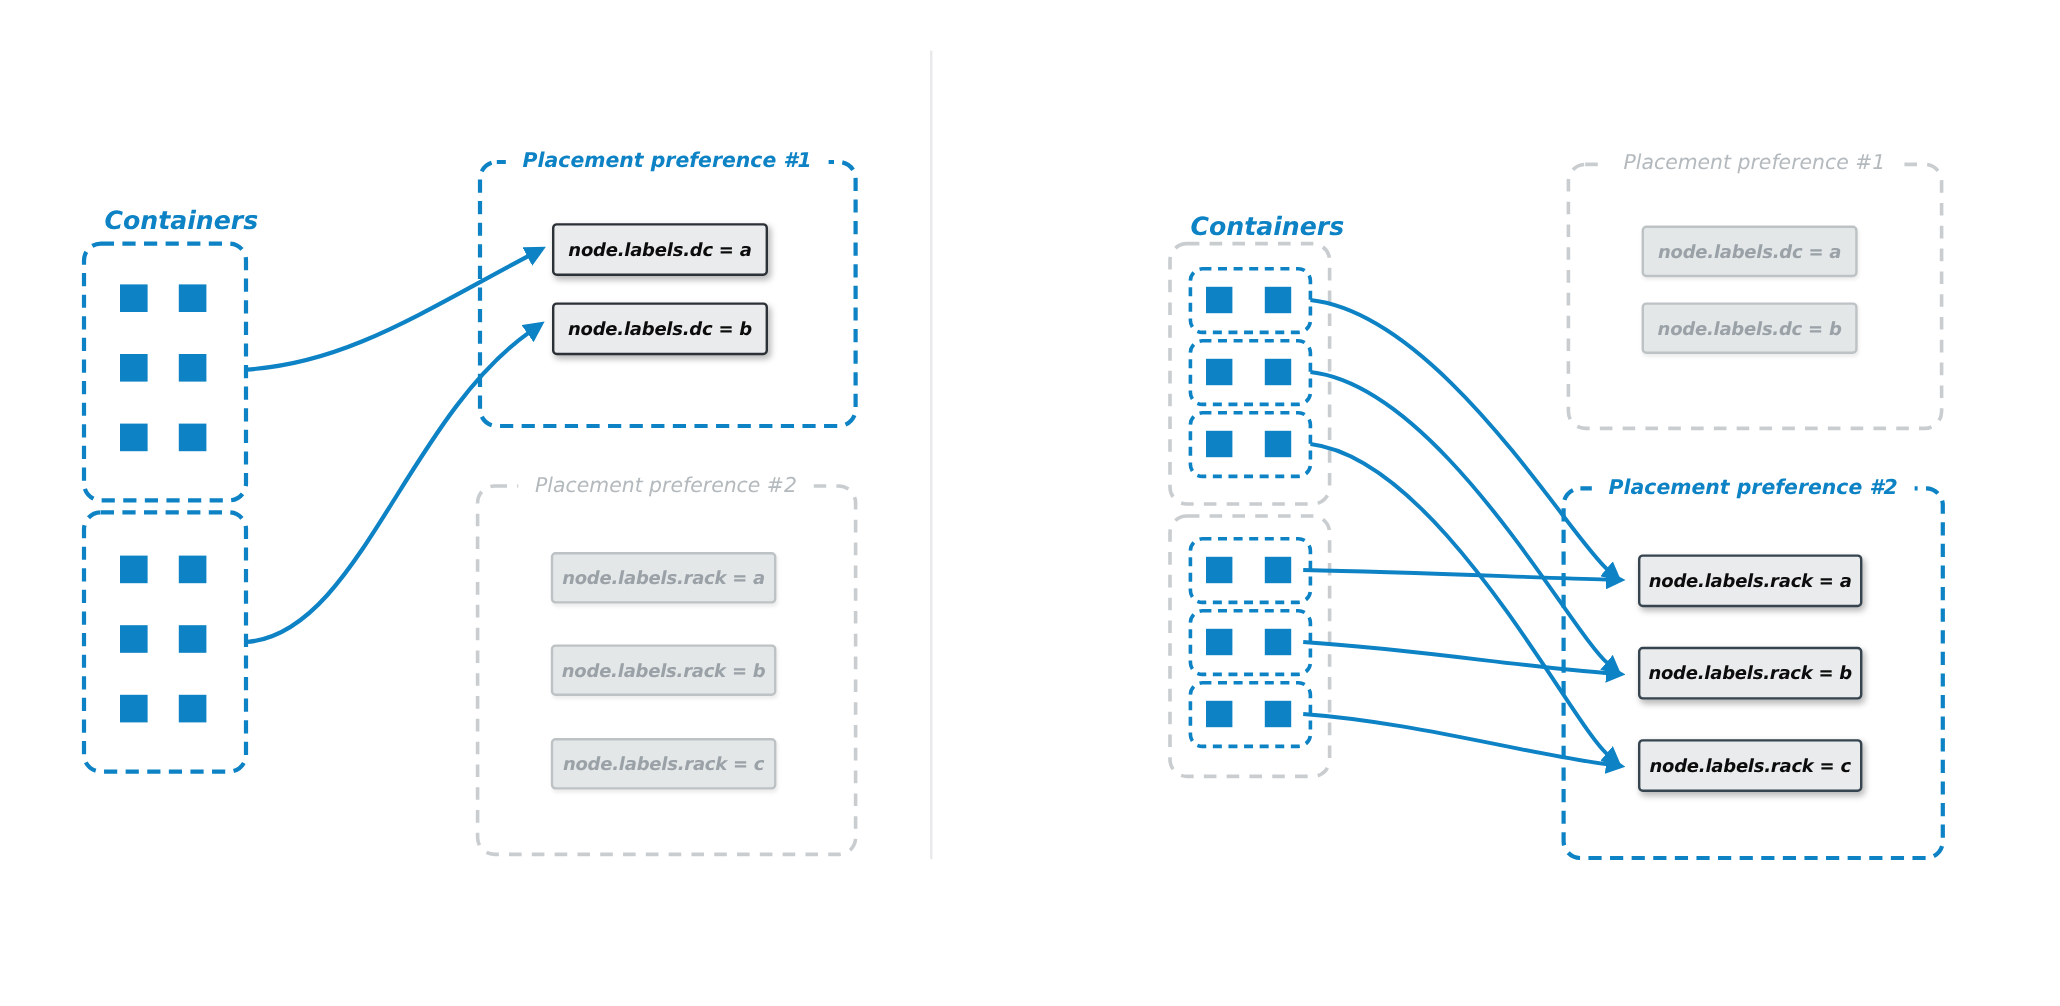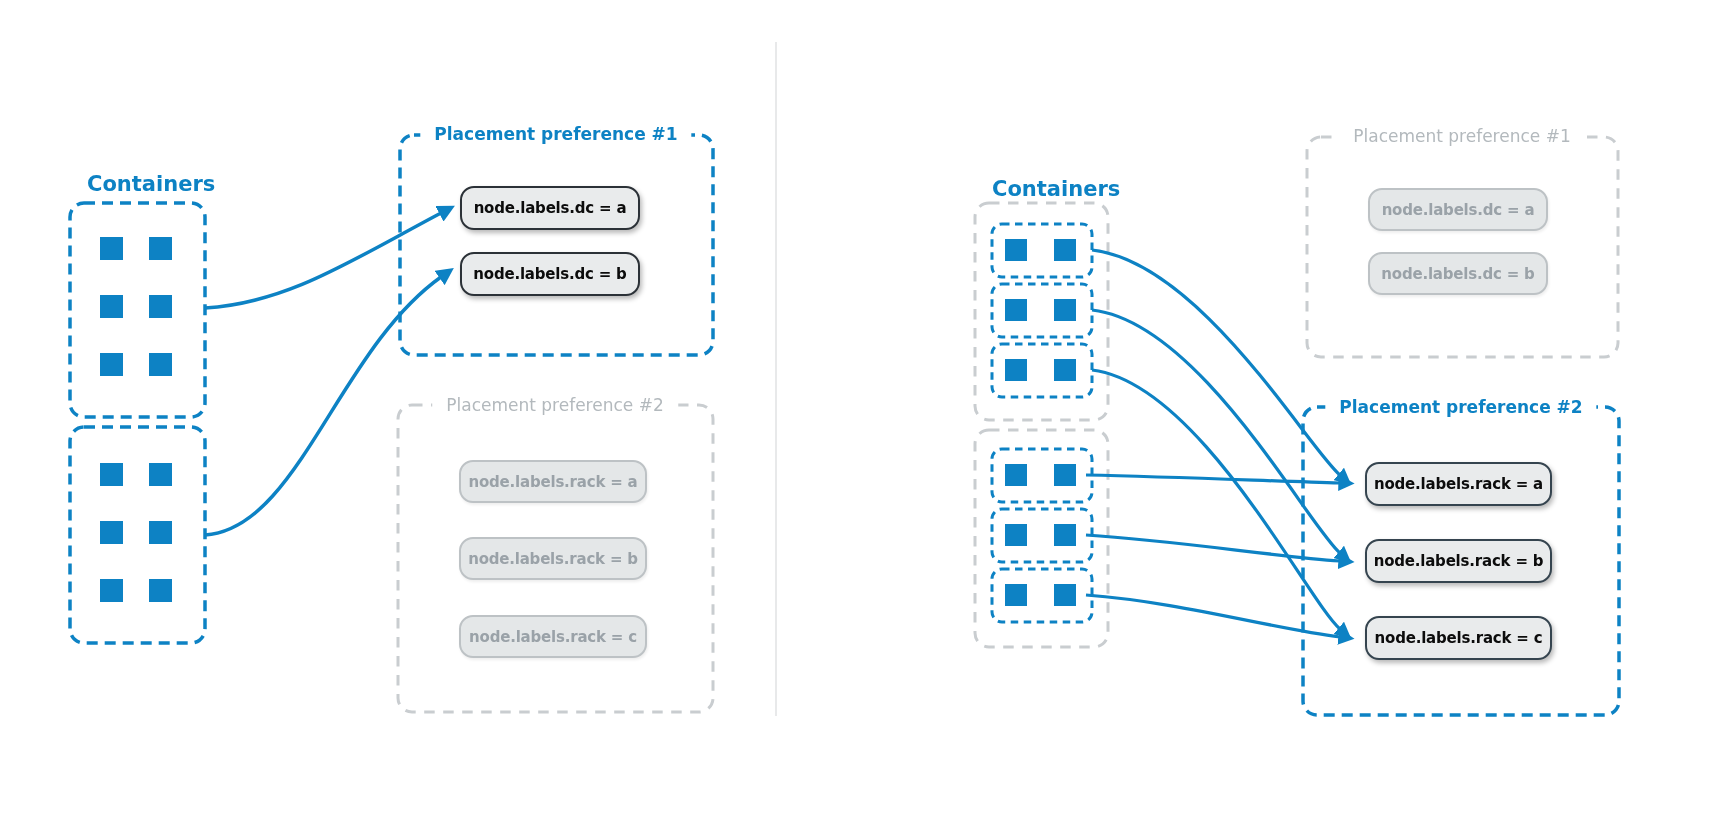--- a/index.html
+++ b/index.html
@@ -1,21 +1,21 @@
 <!DOCTYPE html>
 <html style="--blue: #0d82c4; --gray-dash: #c9cdd0; --inactive-title: #b3b9bd; --inactive-text: #9aa2a8; --active-node-fill: #e9ebec; --active-node-border: #2b3137; --inactive-node-fill: #e4e7e8; --inactive-node-border: #bdc2c5;"><head>
 <meta charset="utf-8">
 <style>
   html,body{margin:0;padding:0;background:#fff;}
   .canvas{
     position:relative;width:1717px;height:838px;background:#ffffff;overflow:hidden;
     font-family:"DejaVu Sans","Liberation Sans",sans-serif;
   }
   .layer-svg{position:absolute;left:0;top:0;z-index:0;}
-  .abs{position:absolute;z-index:2;}
+  .abs{position:absolute;z-index:2;font-style:italic;}
 
   
   .stroke-blue{stroke:var(--blue,#0d82c4);fill:none;}
   .stroke-gray{stroke:var(--gray-dash,#c9cdd0);fill:none;}
   .divider{stroke:#e8e9ea;}
 
   
   .group-title{
     transform:translateX(-50%);
     background:#ffffff;padding:1px 14px;white-space:nowrap;
@@ -24,21 +24,21 @@
   .group-title.active{color:var(--blue,#0d82c4);font-weight:bold;}
   .group-title.inactive{color:var(--inactive-title,#b3b9bd);font-weight:normal;}
 
   .containers-label{
     font-size:21px;font-weight:bold;color:var(--blue,#0d82c4);white-space:nowrap;
   }
 
   
   .node{
     display:flex;align-items:center;justify-content:center;
-    border-radius:14px;font-size:15px;letter-spacing:-0.2px;white-space:nowrap;
+    border-radius:4px;font-size:15px;letter-spacing:-0.2px;white-space:nowrap;
     box-sizing:border-box;
   }
   .node.active{
     background:var(--active-node-fill,#e9ebec);
     border:2px solid var(--active-node-border,#2b3137);
     color:#0c0c0c;font-weight:bold;
     box-shadow:2px 3px 5px rgba(0,0,0,0.28);
   }
   .right-side .node.active{border-color:#35444f;}
   .node.inactive{

